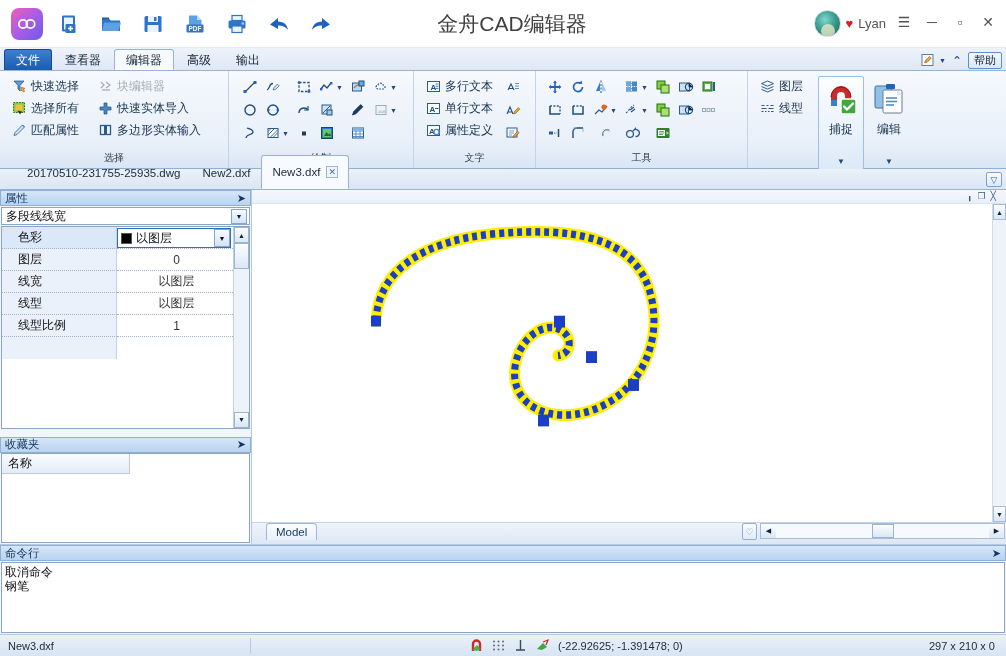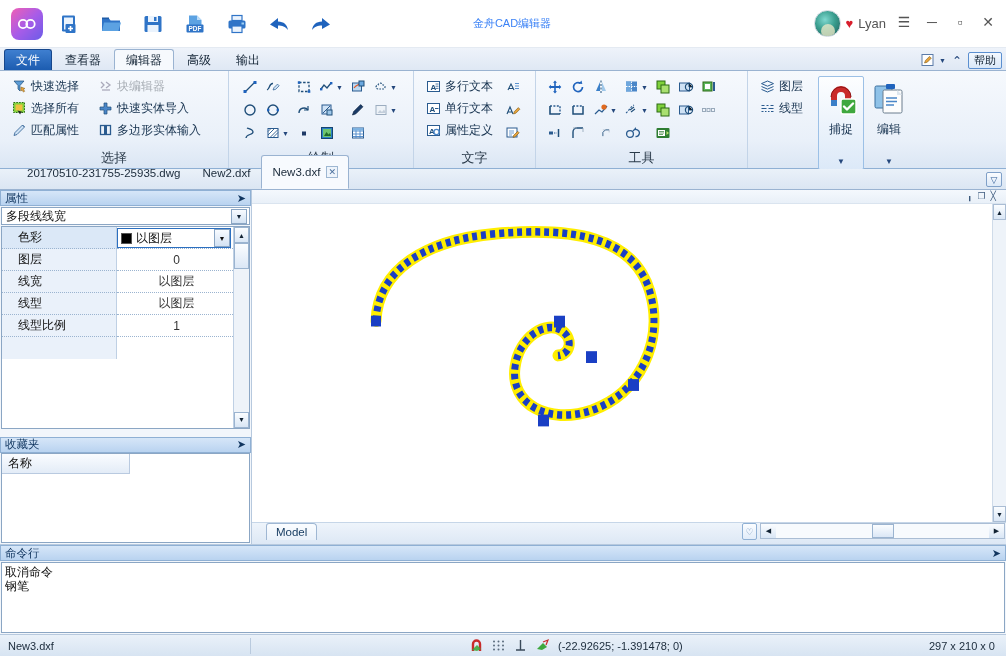--- a/index.html
+++ b/index.html
@@ -35,21 +35,21 @@
   }
   .applogo {
     width: 32px; height: 32px; border-radius: 8px;
     background: linear-gradient(135deg,#f05fb4 0%, #a85ce8 50%, #6b5ce8 100%);
     display: flex; align-items: center; justify-content: center;
     color: #fff; font-size: 15px; font-weight: bold; letter-spacing: -2px;
   }
   .apptitle {
     position: absolute; left: 0; right: 0; top: 0; bottom: 0;
     display: flex; align-items: center; justify-content: center;
-    font-size: 11px; color: #3b82f6; pointer-events: none; padding-left: 18px;
+    font-size: 21px; color: #404040; pointer-events: none; padding-left: 18px;
   }
   .usergroup {
     position: absolute; right: 120px; top: 10px;
     display: flex; align-items: center; gap: 5px; cursor: pointer;
   }
   .avatar {
     width: 27px; height: 27px; border-radius: 50%;
     background: radial-gradient(circle at 40% 35%, #7fd8cf 0%, #3a9e8f 45%, #1e5b57 100%);
     border: 1px solid #cfd8e0;
     overflow: hidden; position: relative;
@@ -115,21 +115,21 @@
     display: flex; align-items: stretch;
     position: relative;
   }
   .rgroup {
     display: flex; flex-direction: column;
     position: relative; padding: 2px 2px 0 2px;
   }
   .rgroup + .rgroup { border-left: 1px solid #c3d4e8; }
   .rgbody { flex: 1; display: flex; align-items: flex-start; padding-top: 3px; }
   .rglabel {
-    text-align: center; font-size: 13px; color: #2a3a4a;
+    text-align: center; font-size: 10px; color: #2a3a4a;
     height: 17px; line-height: 14px;
   }
   .bigcol { display: flex; flex-direction: column; gap: 1px; padding: 0 4px; }
   .bigitem {
     display: flex; align-items: center; gap: 4px;
     height: 21px; padding: 0 4px; font-size: 12px; color: #16324f;
     cursor: pointer; border: 1px solid transparent; border-radius: 2px;
     white-space: nowrap;
   }
   .bigitem.disabled { color: #a7adb4; cursor: default; }

